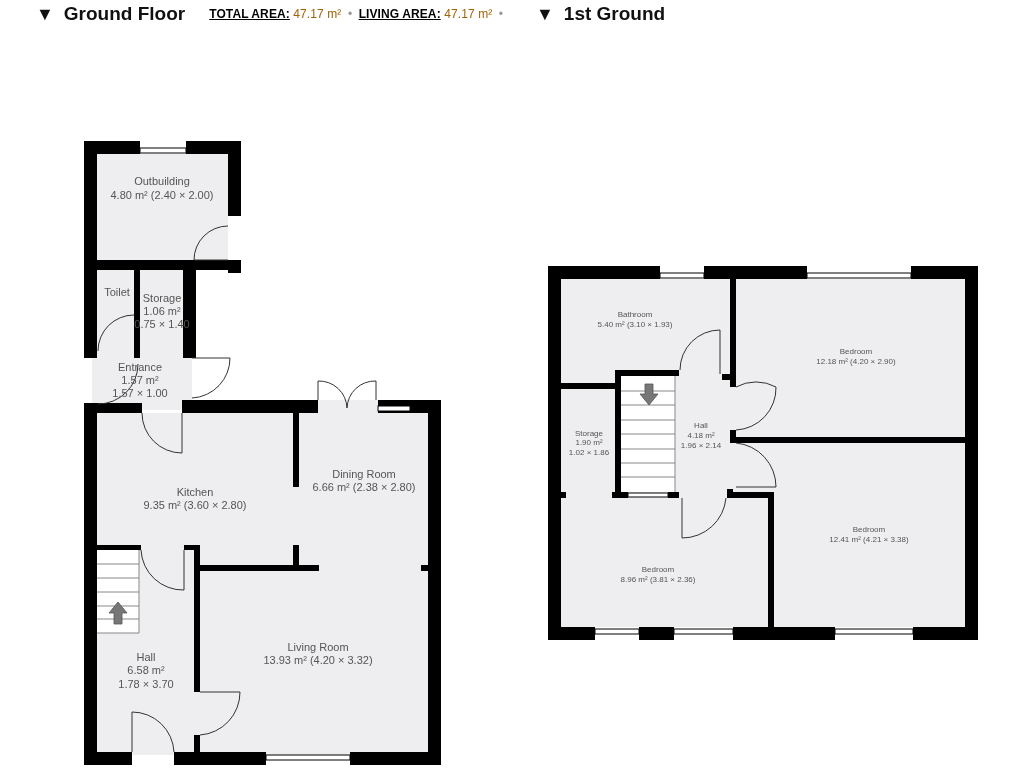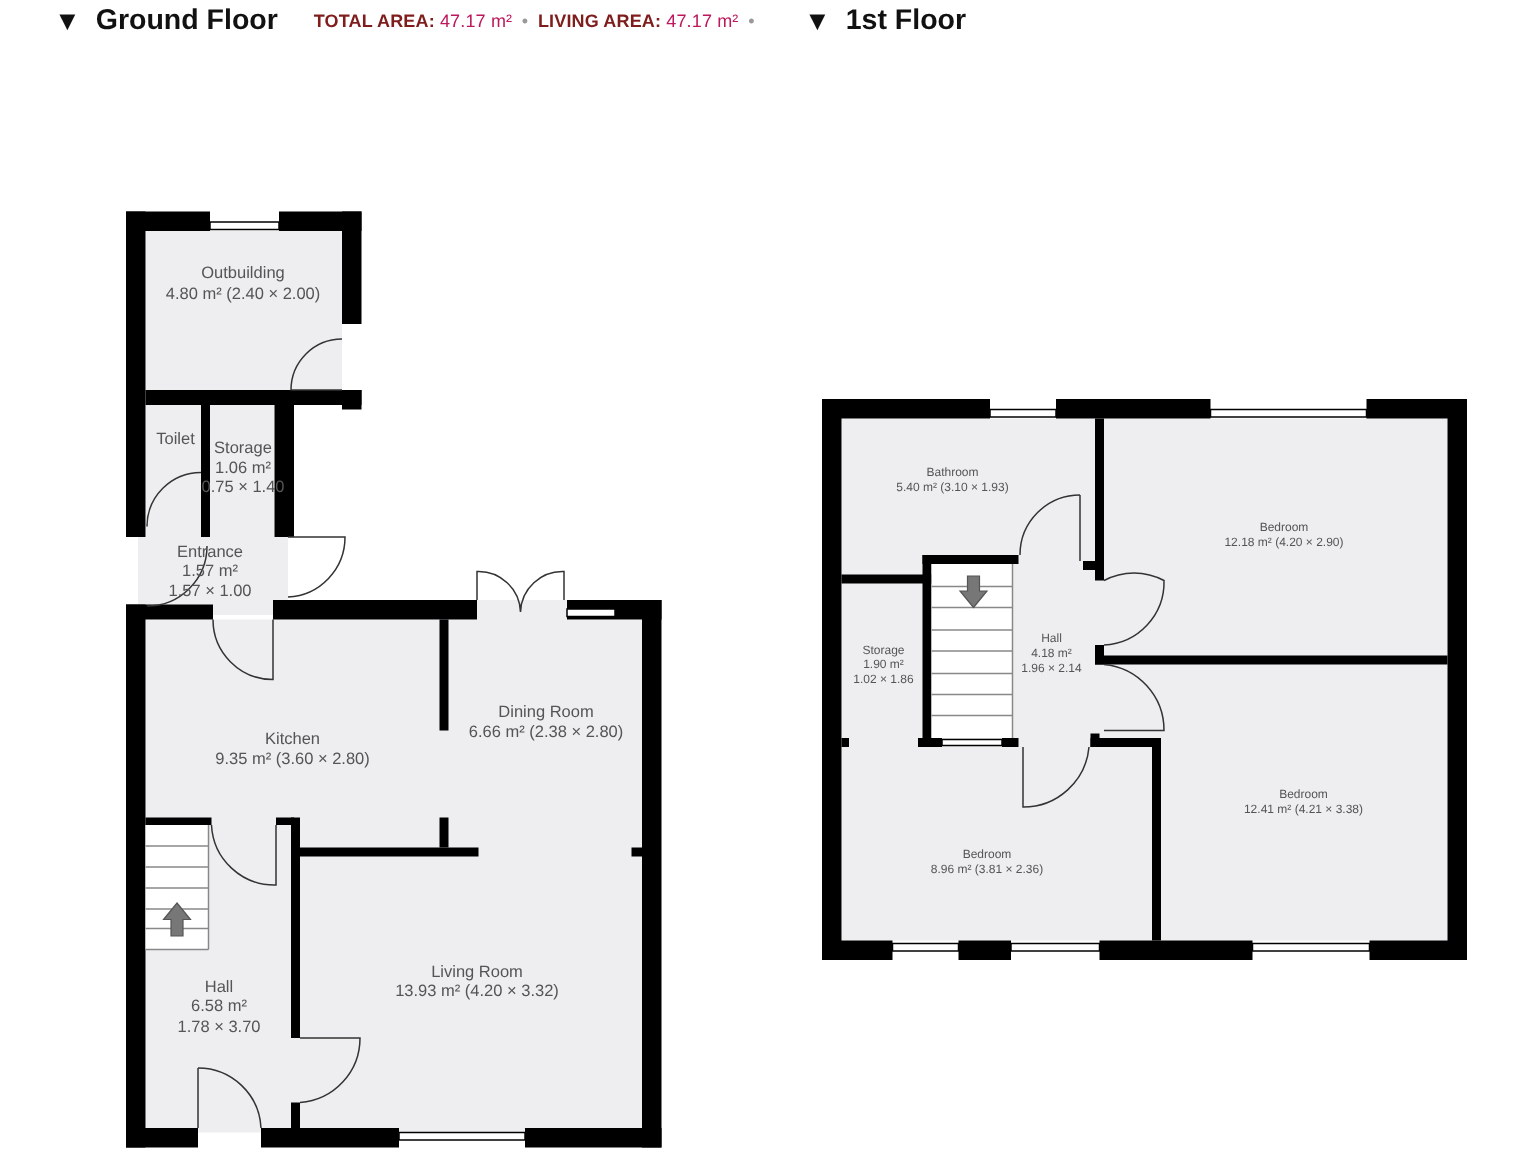--- a/index.html
+++ b/index.html
@@ -12,22 +12,22 @@
     }
     .floor-header .caret {
       font-size: 18px; color: #111; margin-right: 10px; cursor: pointer;
     }
     .floor-header .title {
       font-weight: bold; font-size: 19px; color: #111; margin-right: 24px; cursor: pointer; text-align: center;
     }
     .floor-header .stats {
       font-size: 12px; color: #777; letter-spacing: 0.1px;
     }
-    .floor-header .stats .lbl { font-weight: bold; color: #7f1d1d; }
-    .floor-header .stats .val { color: #be185d; }
+    .floor-header .stats .lbl { font-weight: bold; color: #000000; text-decoration: underline; }
+    .floor-header .stats .val { color: #a16207; }
     .floor-header .stats .dot { color: #999; margin: 0 3px; }
     svg.plan { position: absolute; left: 0; top: 0; }
     .room-label { font-family: "Liberation Sans", sans-serif; fill: #555; text-anchor: middle; }
   </style>
 </head>
 <body>
 
 <div class="floor-header" style="left:36px;">
   <span class="caret">▼</span>
   <span class="title">Ground Floor</span>
@@ -36,21 +36,21 @@
     <span class="val">47.17 m²</span>
     <span class="dot">•</span>
     <span class="lbl">LIVING AREA:</span>
     <span class="val">47.17 m²</span>
     <span class="dot">•</span>
   </span>
 </div>
 
 <div class="floor-header" style="left:536px;">
   <span class="caret">▼</span>
-  <span class="title" style="margin-right:58px;">1st Floor</span>
+  <span class="title" style="margin-right:58px;">1st Ground</span>
 </div>
 
 <svg class="plan" width="1024" height="768" viewBox="0 0 1024 768">
 
   <g>
 
     <g fill="#eeedf0">
       <rect x="97" y="154" width="131" height="106"></rect>
       <rect x="97" y="270" width="86" height="140"></rect>
       <rect x="92" y="358" width="100" height="45"></rect>

